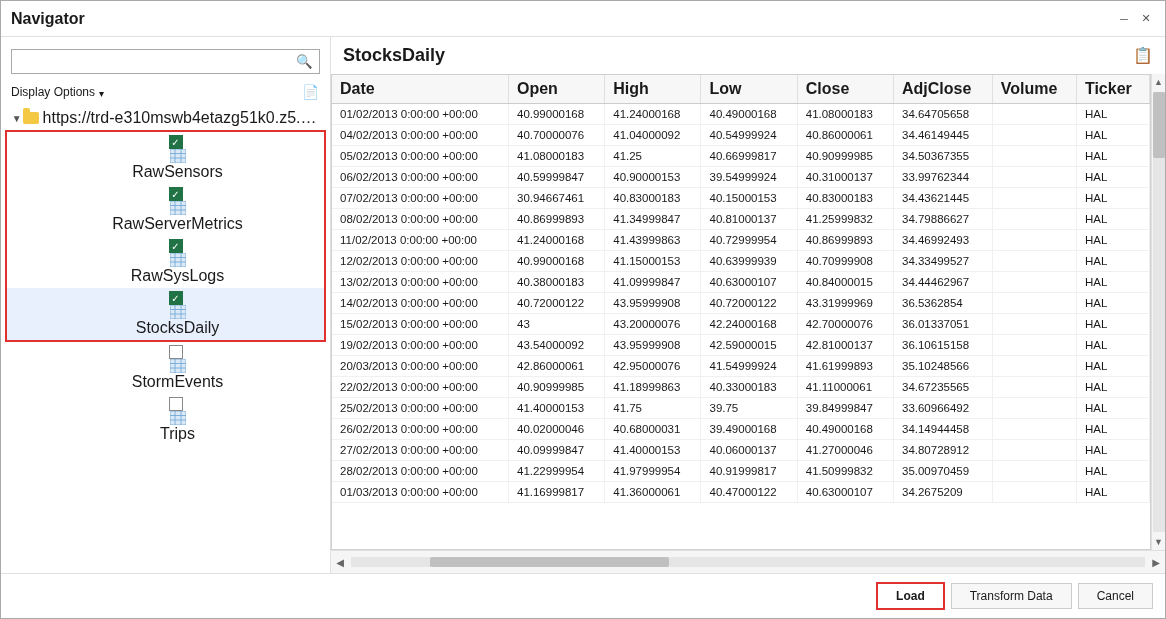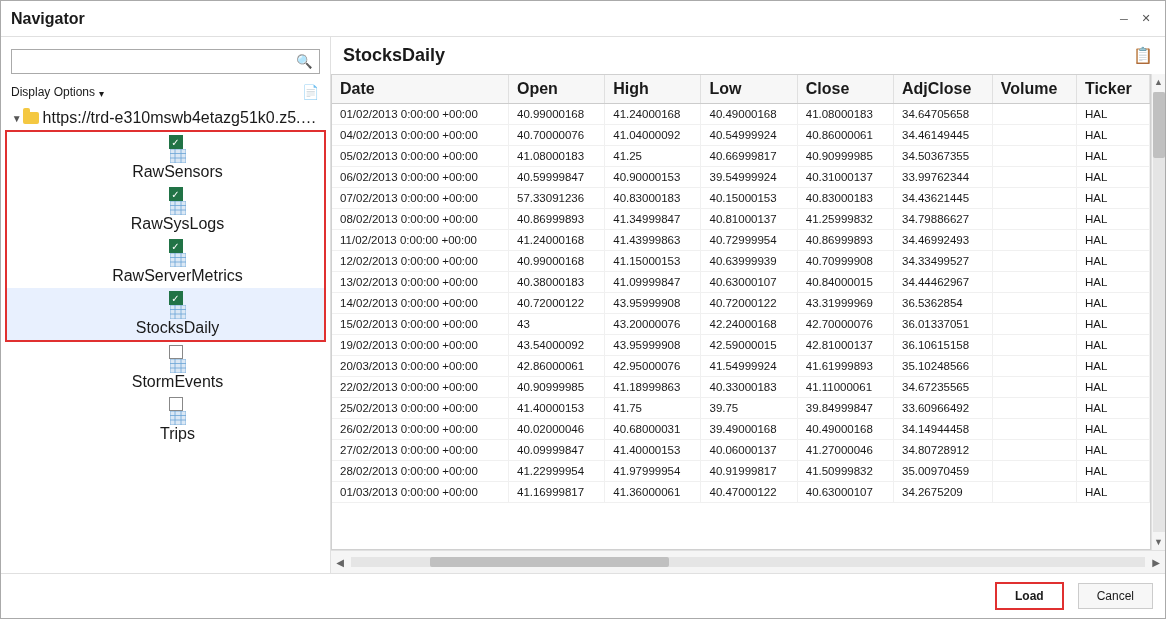--- a/index.html
+++ b/index.html
@@ -281,21 +281,21 @@
       width: 30%;
       height: 100%;
       background: #c0c0c0;
       border-radius: 2px;
     }
     
     .footer {
       display: flex;
       align-items: center;
       justify-content: flex-end;
-      gap: 14px;
+      gap: 6px;
       padding: 8px 12px;
       border-top: 1px solid #e0e0e0;
       background: #fff;
     }
     .btn {
       padding: 5px 18px;
       font-size: 12px;
       cursor: pointer;
       border: 1px solid #ccc;
       background: #f7f7f7;
@@ -395,41 +395,41 @@
             <div class="checkbox checked"></div>
             <svg class="tbl-svg" viewBox="0 0 16 14" fill="none" xmlns="http://www.w3.org/2000/svg">
               <rect x="0" y="0" width="16" height="14" rx="1" fill="#dbe8f5" stroke="#6aa3d5" stroke-width="0.8"></rect>
               <line x1="0" y1="4.5" x2="16" y2="4.5" stroke="#6aa3d5" stroke-width="0.8"></line>
               <line x1="0" y1="9" x2="16" y2="9" stroke="#6aa3d5" stroke-width="0.8"></line>
               <line x1="5" y1="0" x2="5" y2="14" stroke="#6aa3d5" stroke-width="0.8"></line>
               <line x1="11" y1="0" x2="11" y2="14" stroke="#6aa3d5" stroke-width="0.8"></line>
             </svg>
             <span class="item-label">RawSensors</span>
           </div>
+          <div id="item-rawservermetrics" class="tree-item tree-indent-2">
+            <div class="checkbox checked"></div>
+            <svg class="tbl-svg" viewBox="0 0 16 14" fill="none" xmlns="http://www.w3.org/2000/svg">
+              <rect x="0" y="0" width="16" height="14" rx="1" fill="#dbe8f5" stroke="#6aa3d5" stroke-width="0.8"></rect>
+              <line x1="0" y1="4.5" x2="16" y2="4.5" stroke="#6aa3d5" stroke-width="0.8"></line>
+              <line x1="0" y1="9" x2="16" y2="9" stroke="#6aa3d5" stroke-width="0.8"></line>
+              <line x1="5" y1="0" x2="5" y2="14" stroke="#6aa3d5" stroke-width="0.8"></line>
+              <line x1="11" y1="0" x2="11" y2="14" stroke="#6aa3d5" stroke-width="0.8"></line>
+            </svg>
+            <span class="item-label">RawServerMetrics</span>
+          </div>
           <div id="item-rawsyslogs" class="tree-item tree-indent-2">
             <div class="checkbox checked"></div>
             <svg class="tbl-svg" viewBox="0 0 16 14" fill="none" xmlns="http://www.w3.org/2000/svg">
               <rect x="0" y="0" width="16" height="14" rx="1" fill="#dbe8f5" stroke="#6aa3d5" stroke-width="0.8"></rect>
               <line x1="0" y1="4.5" x2="16" y2="4.5" stroke="#6aa3d5" stroke-width="0.8"></line>
               <line x1="0" y1="9" x2="16" y2="9" stroke="#6aa3d5" stroke-width="0.8"></line>
               <line x1="5" y1="0" x2="5" y2="14" stroke="#6aa3d5" stroke-width="0.8"></line>
               <line x1="11" y1="0" x2="11" y2="14" stroke="#6aa3d5" stroke-width="0.8"></line>
             </svg>
             <span class="item-label">RawSysLogs</span>
-          </div>
-          <div id="item-rawservermetrics" class="tree-item tree-indent-2">
-            <div class="checkbox checked"></div>
-            <svg class="tbl-svg" viewBox="0 0 16 14" fill="none" xmlns="http://www.w3.org/2000/svg">
-              <rect x="0" y="0" width="16" height="14" rx="1" fill="#dbe8f5" stroke="#6aa3d5" stroke-width="0.8"></rect>
-              <line x1="0" y1="4.5" x2="16" y2="4.5" stroke="#6aa3d5" stroke-width="0.8"></line>
-              <line x1="0" y1="9" x2="16" y2="9" stroke="#6aa3d5" stroke-width="0.8"></line>
-              <line x1="5" y1="0" x2="5" y2="14" stroke="#6aa3d5" stroke-width="0.8"></line>
-              <line x1="11" y1="0" x2="11" y2="14" stroke="#6aa3d5" stroke-width="0.8"></line>
-            </svg>
-            <span class="item-label">RawServerMetrics</span>
           </div>
           <div id="item-stocksdaily" class="tree-item tree-indent-2 selected">
             <div class="checkbox checked"></div>
             <svg class="tbl-svg" viewBox="0 0 16 14" fill="none" xmlns="http://www.w3.org/2000/svg">
               <rect x="0" y="0" width="16" height="14" rx="1" fill="#dbe8f5" stroke="#6aa3d5" stroke-width="0.8"></rect>
               <line x1="0" y1="4.5" x2="16" y2="4.5" stroke="#6aa3d5" stroke-width="0.8"></line>
               <line x1="0" y1="9" x2="16" y2="9" stroke="#6aa3d5" stroke-width="0.8"></line>
               <line x1="5" y1="0" x2="5" y2="14" stroke="#6aa3d5" stroke-width="0.8"></line>
               <line x1="11" y1="0" x2="11" y2="14" stroke="#6aa3d5" stroke-width="0.8"></line>
             </svg>
@@ -518,21 +518,21 @@
                   <td>40.59999847</td>
                   <td>40.90000153</td>
                   <td>39.54999924</td>
                   <td>40.31000137</td>
                   <td>33.99762344</td>
                   <td></td>
                   <td>HAL</td>
                 </tr>
                 <tr>
                   <td>07/02/2013 0:00:00 +00:00</td>
-                  <td>57.33091236</td>
+                  <td>30.94667461</td>
                   <td>40.83000183</td>
                   <td>40.15000153</td>
                   <td>40.83000183</td>
                   <td>34.43621445</td>
                   <td></td>
                   <td>HAL</td>
                 </tr>
                 <tr>
                   <td>08/02/2013 0:00:00 +00:00</td>
                   <td>40.86999893</td>
@@ -689,15 +689,16 @@
         <div class="scroll-track">
           <div class="scroll-thumb"></div>
         </div>
         <div class="scroll-arrow">▶</div>
       </div>
     </div>
   </div>
 
   <div class="footer">
     <button class="btn btn-primary">Load</button>
+    <button class="btn">Transform Data</button>
     <button class="btn">Cancel</button>
   </div>
 </div>
 
 </body></html>

